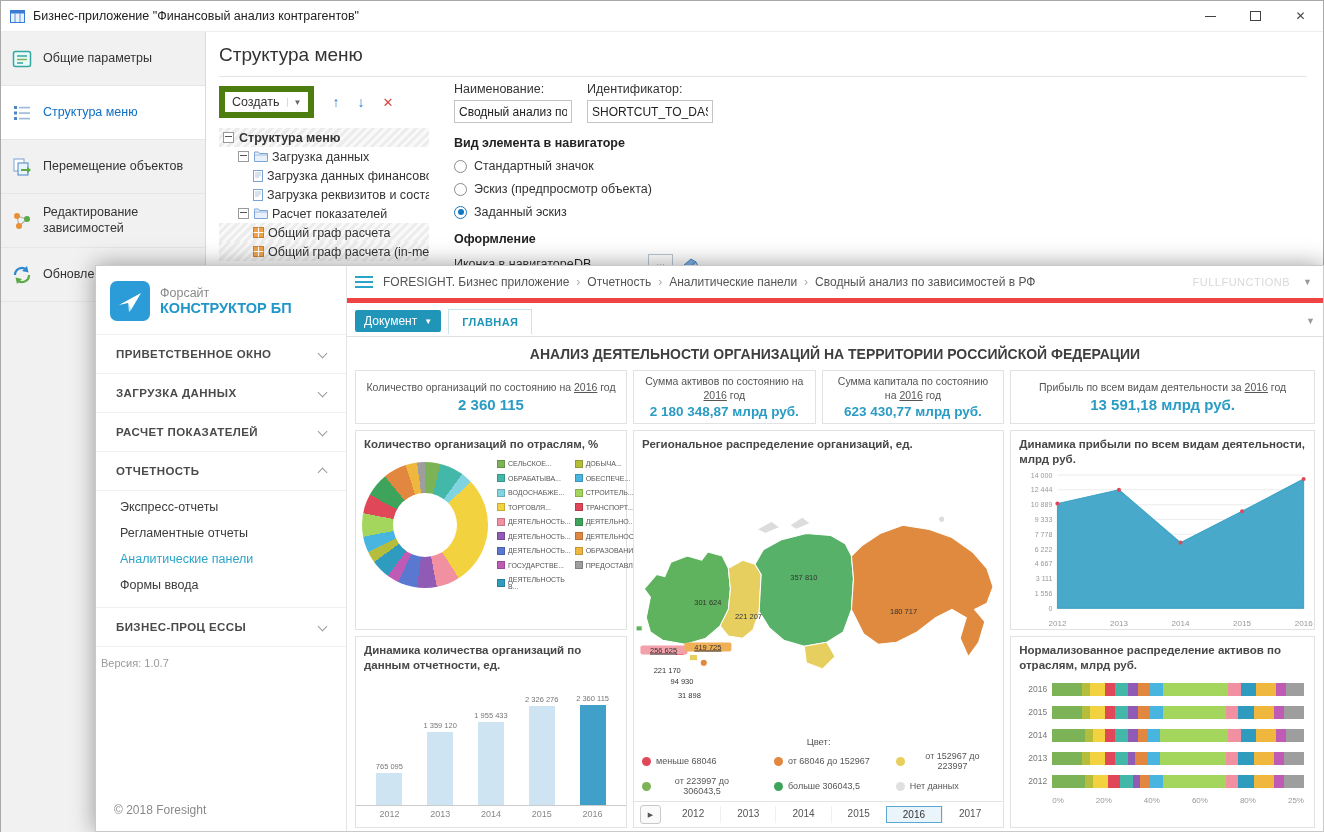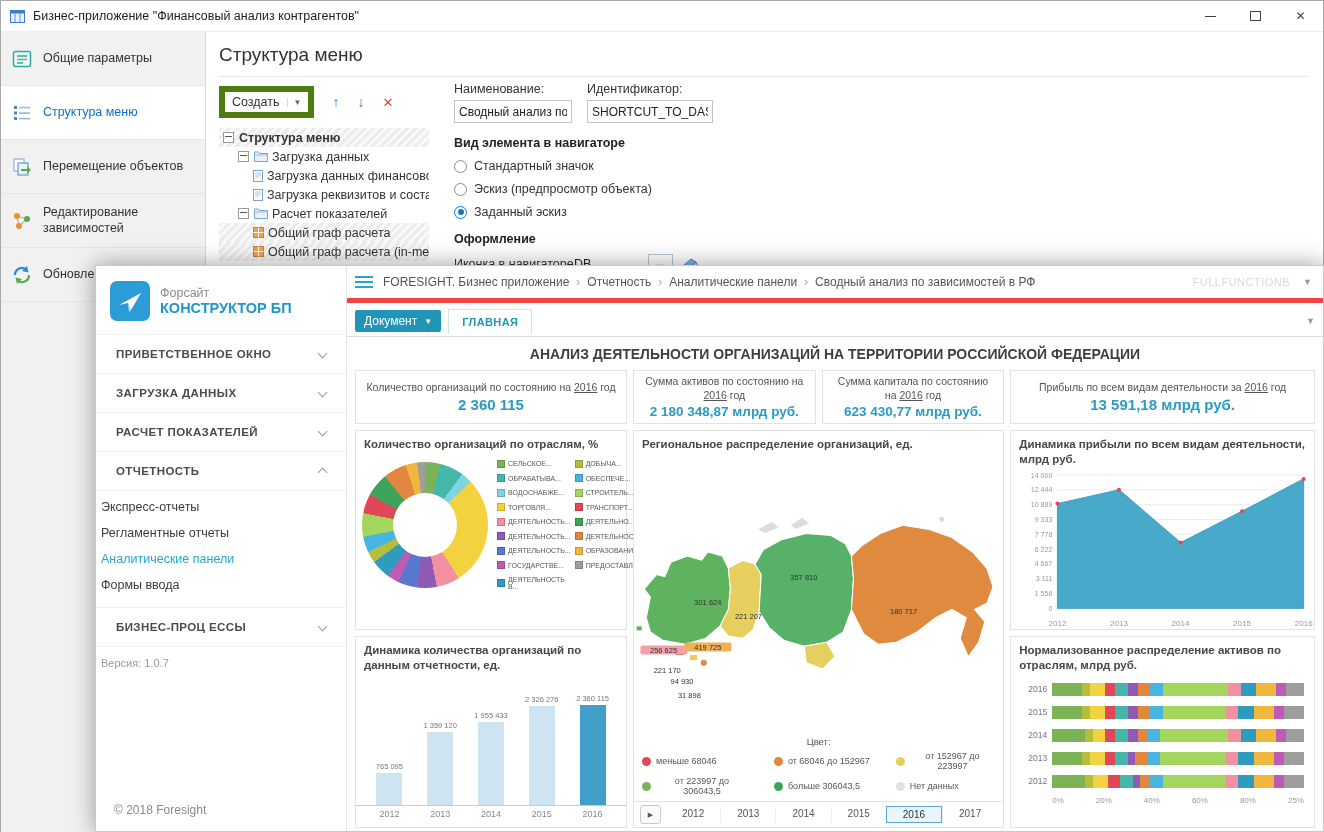--- a/index.html
+++ b/index.html
@@ -53,21 +53,21 @@
   .fw{position:absolute;left:95px;top:265px;width:1229px;height:567px;background:#fff;box-shadow:0 0 22px rgba(0,0,0,.38);border:1px solid #c9c9c9;display:flex;box-sizing:border-box;}
   .fw-side{width:250px;flex:none;border-right:1px solid #e4e4e4;display:flex;flex-direction:column;background:#fff;min-height:0;}
   .fw-logo{display:flex;align-items:center;gap:10px;padding:15px 14px 13px;}
   .fw-brand-top{font-size:12.5px;color:#8a8a8a;}
   .fw-brand-bottom{font-size:14.5px;font-weight:bold;color:#2196c9;}
   .fw-menu{border-top:1px solid #efefef;}
   .fw-menu-item{display:flex;justify-content:space-between;align-items:center;padding:13px 20px 13px 20px;font-size:11.5px;font-weight:bold;color:#4a4a4a;letter-spacing:.4px;border-bottom:1px solid #f0f0f0;cursor:pointer;}
   .chev{width:6px;height:6px;border-right:1.6px solid #9a9a9a;border-bottom:1.6px solid #9a9a9a;transform:rotate(45deg);margin-top:-2px;flex:none;}
   .chev.up{transform:rotate(-135deg);margin-top:3px;}
   .fw-submenu{padding:3px 0 9px;border-bottom:1px solid #f0f0f0;}
-  .fw-submenu-item{padding:6px 5px;font-size:12.5px;color:#3c3c3c;cursor:pointer;}
+  .fw-submenu-item{padding:6px 24px;font-size:12.5px;color:#3c3c3c;cursor:pointer;}
   .fw-submenu-item.selected{color:#2aa5c9;}
   .fw-version{font-size:11px;color:#9a9a9a;padding:10px 5px;}
   .fw-copy{margin-top:auto;font-size:12px;color:#8a8a8a;padding:14px 18px;}
   .fw-main{flex:1;display:flex;flex-direction:column;min-width:0;}
   .fw-topbar{height:32px;flex:none;display:flex;align-items:center;gap:10px;padding:0 8px;border-bottom:5px solid #ef4444;}
   .burger{width:18px;display:flex;flex-direction:column;gap:3px;cursor:pointer;flex:none;}
   .burger i{height:2px;background:#2aa5c9;display:block;}
   .crumbs{display:flex;align-items:center;gap:7px;font-size:12px;color:#555;white-space:nowrap;overflow:hidden;}
   .crumb{cursor:pointer;}
   .crumb-sep{color:#aaa;}
@@ -103,21 +103,21 @@
   .bars-row{display:flex;align-items:flex-end;height:126px;border-bottom:1px solid #ccc;padding:0 8px;margin-top:4px;}
   .bar-group{flex:1;display:flex;flex-direction:column;align-items:center;justify-content:flex-end;}
   .bar-val{font-size:7.5px;color:#777;margin-bottom:2px;white-space:nowrap;}
   .bar{width:26px;}
   .bars-x{display:flex;padding:0 8px;}
   .bars-x span{flex:1;text-align:center;font-size:9px;color:#888;padding-top:3px;}
   .card-map{height:398px;display:flex;flex-direction:column;}
   .map-area{flex:1;position:relative;min-height:0;}
   .map-area svg{position:absolute;inset:0;width:100%;height:100%;}
   .map-label{position:absolute;transform:translate(-50%,-50%);font-size:7.5px;color:#333;white-space:nowrap;z-index:2;}
-  .map-label.chip{padding:0 10px;border-radius:2px;}
+  .map-label.chip{padding:0 10px;border-radius:2px;text-decoration:underline;}
   .map-legend{flex:none;padding:2px 8px 5px;}
   .map-legend-title{text-align:center;font-size:9.5px;color:#555;margin-bottom:4px;}
   .ml-grid{display:grid;grid-template-columns:auto auto auto;gap:5px 26px;justify-content:center;}
   .ml-item{display:flex;align-items:center;gap:5px;font-size:9px;color:#555;text-align:center;}
   .ml-dot{width:9px;height:9px;border-radius:50%;flex:none;}
   .timeline{flex:none;height:25px;border-top:1px solid #e4e4e4;display:flex;align-items:center;padding:0 6px;gap:5px;}
   .play-btn{width:19px;height:17px;border:1px solid #c9c9c9;border-radius:3px;display:flex;align-items:center;justify-content:center;font-size:7px;color:#555;cursor:pointer;flex:none;background:#fafafa;}
   .years{flex:1;display:flex;}
   .year-cell{flex:1;text-align:center;font-size:10px;color:#555;padding:2px 0;border-left:1px solid #f0f0f0;cursor:pointer;box-sizing:border-box;}
   .year-cell:first-child{border-left:none;}

